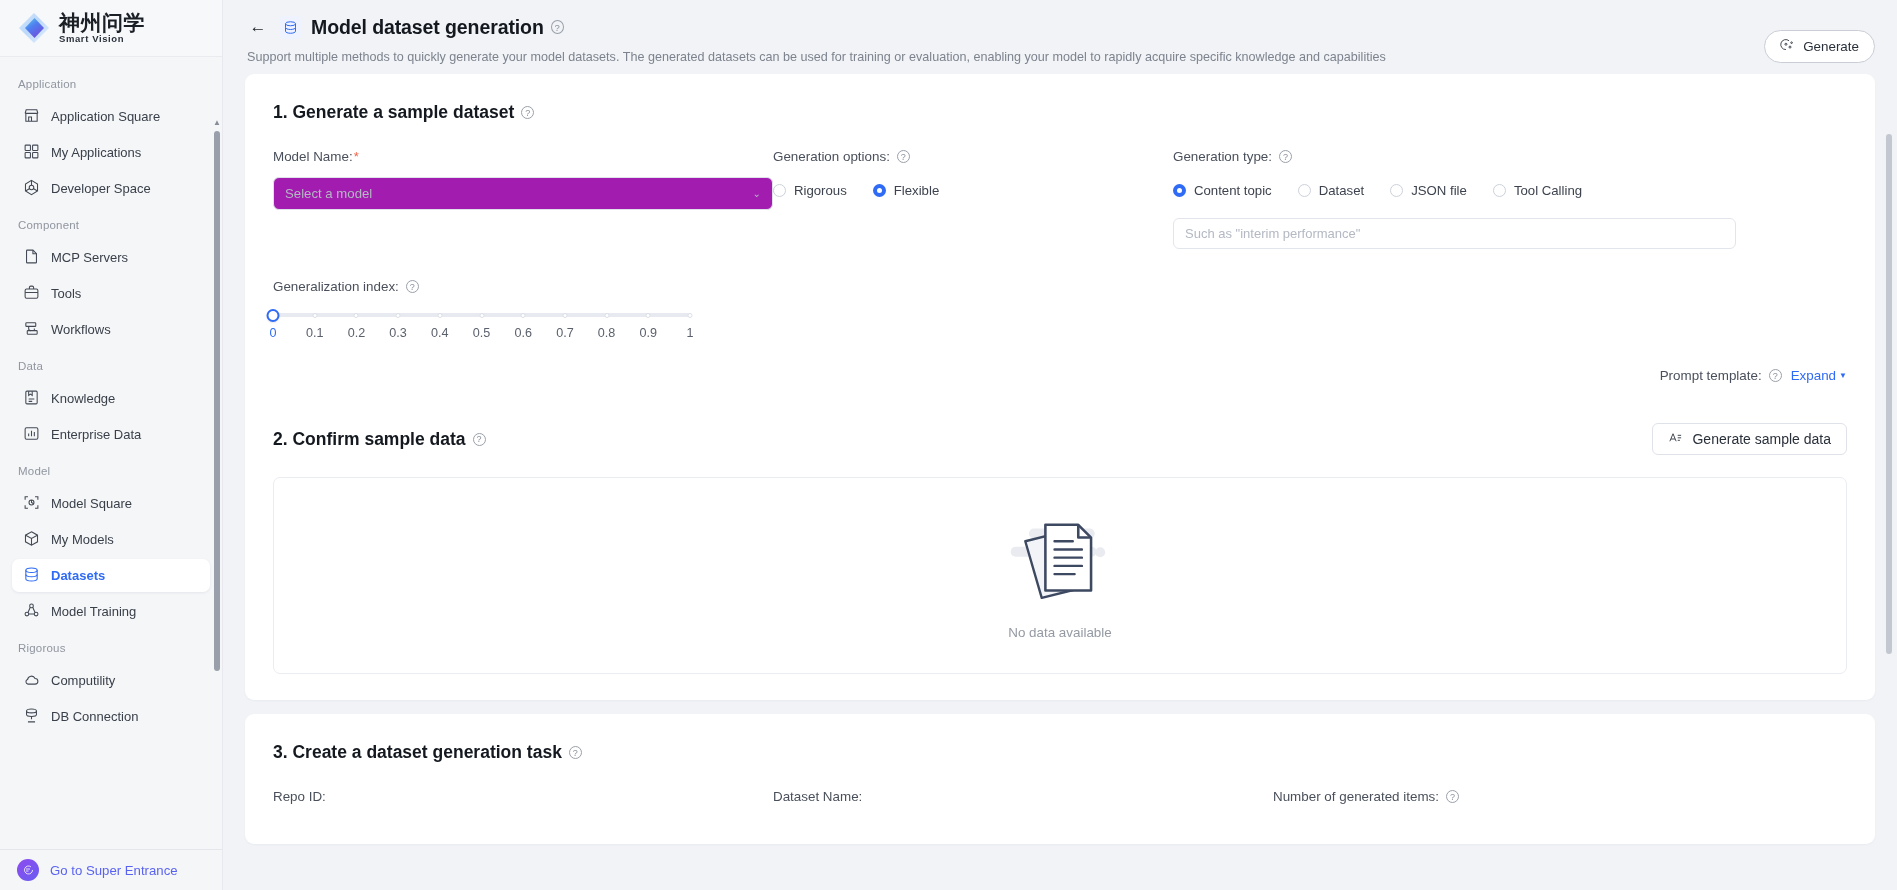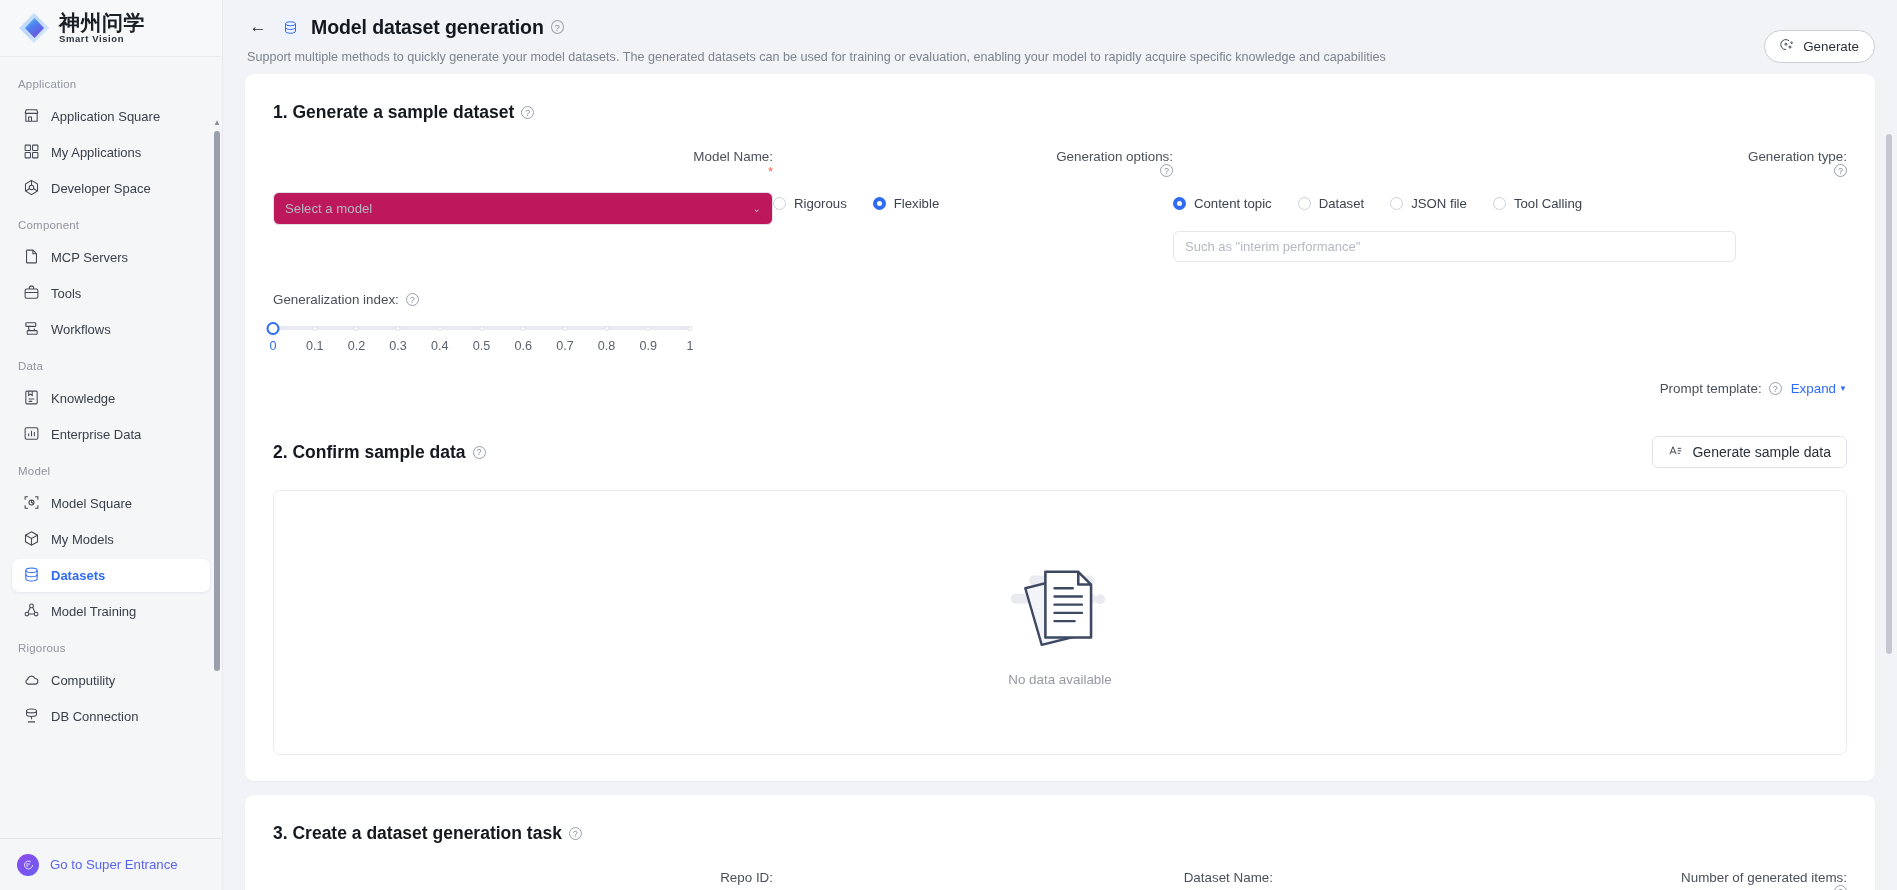--- a/index.html
+++ b/index.html
@@ -65,21 +65,21 @@
   }
   .side-scrollbar .arrow { position: absolute; left: 0; width: 7px; text-align: center;
      color: #888e99; font-size: 8px; line-height: 8px; }
   .side-scrollbar .arrow.up { top: -4px; }
   .side-thumb {
     position: absolute; top: 8px; left: 1px; width: 5.5px; height: 540px;
     background: #9aa0ab; border-radius: 3px;
   }
 
   .super-entrance {
-    height: 52px; border-top: 1px solid #e3e6eb;
+    height: 41px; border-top: 1px solid #e3e6eb;
     display: flex; align-items: center; gap: 11px; padding-left: 17px;
     cursor: pointer; background: #f5f6f8;
   }
   .se-badge {
     width: 22px; height: 22px; border-radius: 50%;
     background: linear-gradient(140deg,#8e4bf0,#6a5df0);
     display: flex; align-items: center; justify-content: center; flex: 0 0 22px;
   }
   .se-badge svg { width: 12px; height: 12px; stroke: #fff; fill: none; stroke-width: 1.6; }
   .se-label { font-size: 13.2px; color: #5a63f0; }
@@ -122,26 +122,26 @@
     background: #fff; border-radius: 9px; padding: 28px 28px 26px 28px;
     box-shadow: 0 1px 2px rgba(20,40,90,.04);
   }
   .card + .card { margin-top: 0; }
 
   .sec-title { font-size: 17.5px; font-weight: 700; color: #14181f; display: flex; align-items: center; }
   .sec-head { display: flex; align-items: center; justify-content: space-between; }
 
   .grid3 { display: grid; grid-template-columns: 500px 400px 1fr; margin-top: 26px; }
 
-  .field-label { font-size: 13.4px; color: #4a505b; display: flex; align-items: flex-end; flex-direction: column; }
+  .field-label { font-size: 13.4px; color: #4a505b; display: flex; align-items: center; }
   .req-star { color: #f5654a; margin-left: 1px; font-size: 13px; }
 
   .select-box {
     margin-top: 13px; width: 500px; height: 33px; border: 1px solid #dfe2e8;
-    border-radius: 6px; background: #be185d; display: flex; align-items: center;
+    border-radius: 6px; background: #a21caf; display: flex; align-items: center;
     padding: 0 11px; cursor: pointer; justify-content: space-between;
   }
   .select-box .ph { font-size: 13.2px; color: #b3b8c2; }
   .chev { color: #b3b8c2; font-size: 10px; }
 
   .radio-row { display: flex; align-items: flex-start; margin-top: 19px; gap: 0; }
   .radio-item { display: flex; align-items: center; gap: 8px; cursor: pointer; margin-right: 26px; }
   .radio {
     width: 13px; height: 13px; border-radius: 50%; border: 1.2px solid #ccd1da;
     background: #fff; flex: 0 0 13px; position: relative;
@@ -180,21 +180,21 @@
   .expand-link .caret { font-size: 8px; }
 
   .ghost-btn {
     display: flex; align-items: center; gap: 9px; height: 32px; padding: 0 15px;
     border: 1px solid #dfe2e8; border-radius: 6px; background: #fff;
     font-size: 14px; color: #2a303a; cursor: pointer;
   }
   .ghost-btn svg { width: 15px; height: 15px; stroke: #2a303a; fill: none; stroke-width: 1.4; }
 
   .empty-box {
-    margin-top: 22px; border: 1px solid #e9ecf1; border-radius: 7px; height: 265px;
+    margin-top: 22px; border: 1px solid #e9ecf1; border-radius: 7px; height: 197px;
     display: flex; flex-direction: column; align-items: center; justify-content: center;
   }
   .empty-illus { width: 110px; height: 95px; }
   .empty-text { font-size: 13.4px; color: #9499a3; margin-top: 18px; }
 
   .grid3b { display: grid; grid-template-columns: 500px 500px 1fr; margin-top: 26px; }
 
   .main-scrollbar {
     position: absolute; right: 4px; top: 60px; width: 7px; height: 820px;
   }

